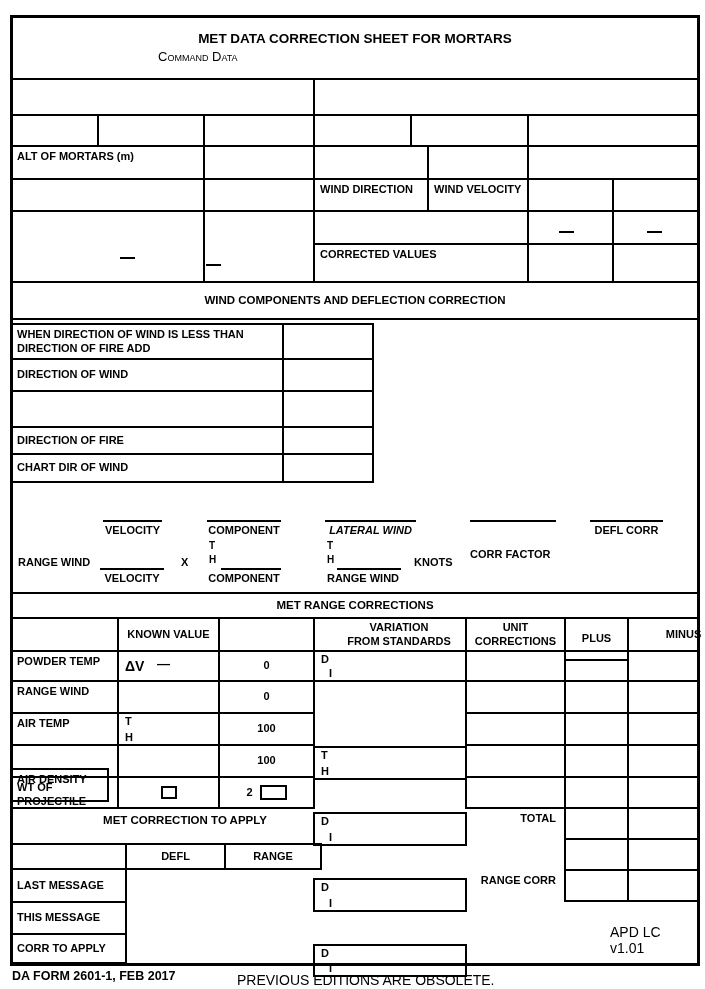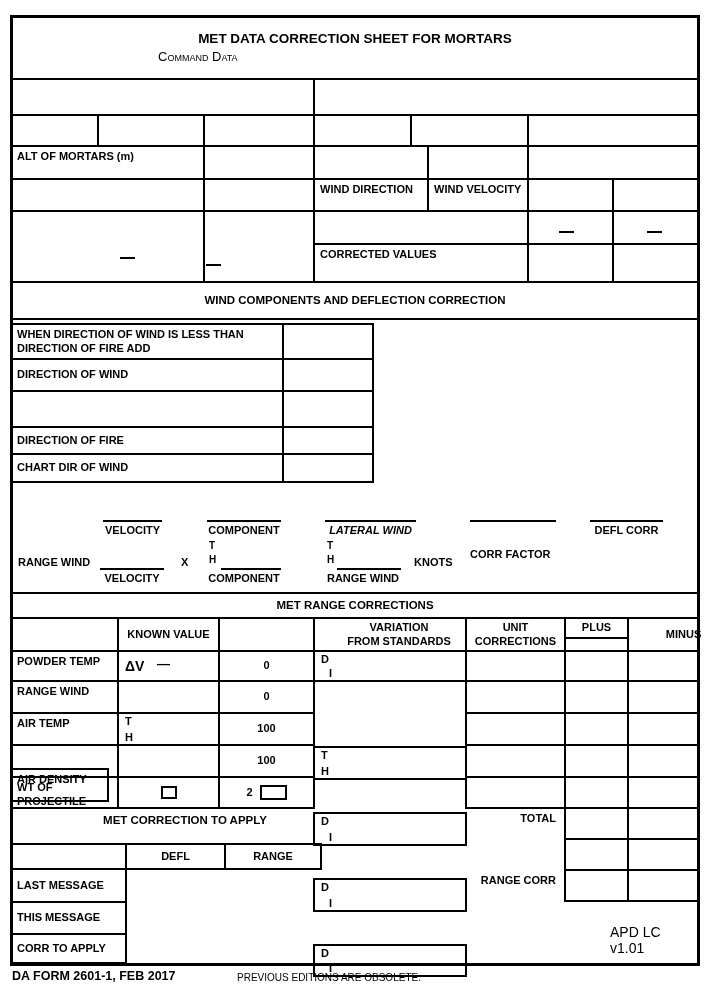--- a/index.html
+++ b/index.html
@@ -109,21 +109,21 @@
   <div class="ftxt" style="left:321px;top:572px;width:84px;text-align:center;">RANGE WIND</div>
 
   <div class="cell ctr lbl" style="left:10px;top:592px;width:690px;height:27px;font-size:11.5px;">MET RANGE CORRECTIONS</div>
 
   <div class="cell" style="left:10px;top:617px;width:109px;height:35px;"></div>
   <div class="cell ctr lbl" style="left:117px;top:617px;width:103px;height:35px;">KNOWN VALUE</div>
   <div class="cell ctr lbl pre" style="left:313px;top:617px;width:154px;height:35px;padding-left:18px;">VARIATION
 FROM STANDARDS</div>
   <div class="cell ctr lbl pre" style="left:465px;top:617px;width:101px;height:35px;text-align:center;">UNIT
 CORRECTIONS</div>
-  <div class="cell ctr lbl" style="left:564px;top:617px;width:65px;height:22px;">PLUS</div>
+  <div class="cell ctr lbl" style="left:564px;top:617px;width:65px;height:44px;">PLUS</div>
   <div class="cell ctr lbl" style="left:627px;top:617px;width:73px;height:35px;padding-left:40px;">MINUS</div>
 
   <div class="cell pad lbl" style="left:10px;top:650px;width:109px;height:32px;">POWDER TEMP</div>
   <div class="cell" style="left:117px;top:650px;width:103px;height:32px;">
     <span class="abs" style="left:6px;top:6px;font-weight:bold;font-size:14px;">ΔV</span>
     <span class="abs" style="left:38px;top:4px;font-weight:bold;font-size:13px;">—</span>
   </div>
   <div class="cell ctr lbl" style="left:218px;top:650px;width:97px;height:32px;">0</div>
   <div class="cell vcell" style="left:313px;top:650px;width:154px;height:32px;">
     <span class="corner-top" style="left:6px;">D</span>
@@ -203,15 +203,15 @@
 
   <div class="cell pad lbl" style="left:10px;top:868px;width:117px;height:35px;display:flex;align-items:center;">LAST MESSAGE</div>
 
   <div class="cell pad lbl" style="left:10px;top:901px;width:117px;height:34px;display:flex;align-items:center;">THIS MESSAGE</div>
 
   <div class="cell pad lbl" style="left:10px;top:933px;width:117px;height:31px;display:flex;align-items:center;">CORR TO APPLY</div>
 
   <div class="page-border"></div>
 
   <div class="abs" style="left:12px;top:969px;font-weight:bold;font-size:12.5px;">DA FORM 2601-1, FEB 2017</div>
-  <div class="abs" style="left:237px;top:972px;font-size:10px;">PREVIOUS EDITIONS ARE OBSOLETE.</div>
+  <div class="abs" style="left:237px;top:972px;font-size:14px;">PREVIOUS EDITIONS ARE OBSOLETE.</div>
   <div class="abs" style="left:610px;top:924px;width:88px;font-size:14px;">APD LC v1.01</div>
 </div>
 
 </body></html>

